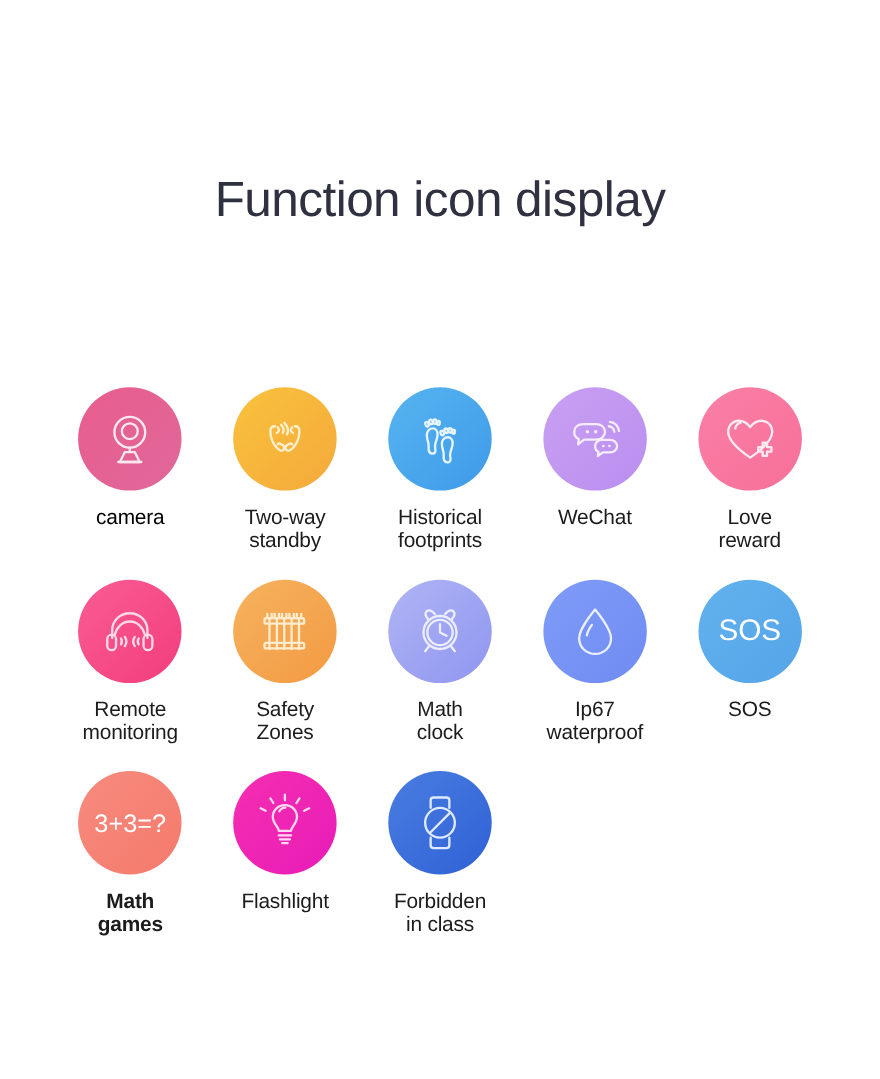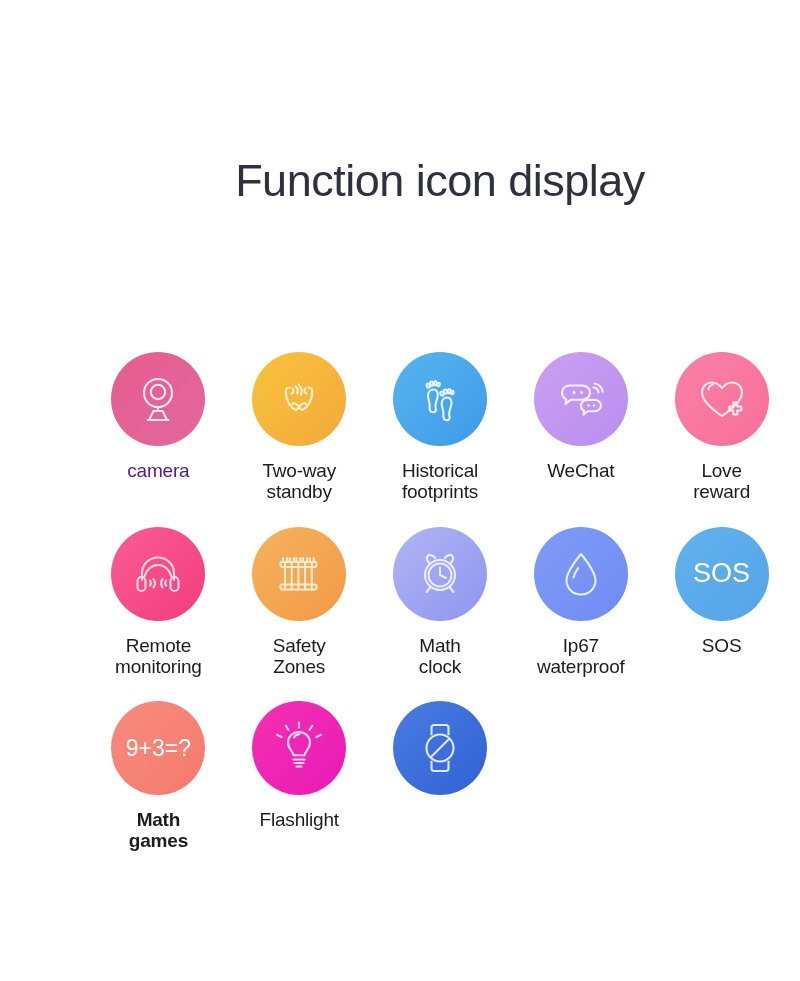--- a/index.html
+++ b/index.html
@@ -8,21 +8,20 @@
     height: 981px;
     background: #ffffff;
     font-family: "Liberation Sans", sans-serif;
     overflow: hidden;
   }
   .page {
     position: relative;
     width: 676px;
     height: 981px;
     background: #ffffff;
-    margin-left: 40px;
   }
   .page-title {
     position: absolute;
     top: 156px;
     left: 0;
     width: 800px;
     text-align: center;
     font-size: 45px;
     font-weight: 400;
     letter-spacing: -0.5px;
@@ -84,21 +83,21 @@
       <div class="cell">
         <div class="bubble" style="background: linear-gradient(135deg, rgb(232, 93, 142) 0%, rgb(224, 104, 154) 100%);">
           <svg width="54" height="54" viewBox="0 0 54 54" fill="none" stroke="#fce9f0" stroke-width="2.1" stroke-linecap="round" stroke-linejoin="round">
             <circle cx="27" cy="21" r="14"></circle>
             <circle cx="27" cy="20" r="7.2"></circle>
             <path d="M27 35 L27 39"></path>
             <path d="M18 48 L22.5 39 L31.5 39 L36 48 Z"></path>
             <path d="M16.5 48 L37.5 48"></path>
           </svg>
         </div>
-        <div class="label" style="color: #4c1d95;">camera</div>
+        <div class="label" style="color: #000000;">camera</div>
       </div>
       <div class="cell">
         <div class="bubble" style="background: linear-gradient(135deg, rgb(249, 194, 60) 0%, rgb(244, 169, 60) 100%);">
           <svg width="54" height="54" viewBox="0 0 54 54" fill="none" stroke="#fdf0cf" stroke-width="2.1" stroke-linecap="round" stroke-linejoin="round">
             <path d="M18 15.5c-2.6 0-4.2 1.8-4.2 4.3 0 4 1.3 8.6 3.4 12.1 1.6 2.6 3.2 4.4 5.2 5.4 1.6.8 3.2.3 3.9-1.2.6-1.3.1-2.6-1.1-3.3l-2.4-1.4c-1.1-.6-1.8-.3-2.4.5"></path>
             <path d="M20.4 16.4c1.1 1.2 1.5 2.6.9 3.7-.4.8-1 1.2-1.8 1.5"></path>
             <path d="M23.5 14.2c2.1 2.2 2.8 5 1.7 7.3"></path>
             <path d="M26.6 12.4c2.9 3.1 3.9 7.3 2.4 10.5"></path>
             <path d="M36 15.5c2.6 0 4.2 1.8 4.2 4.3 0 4-1.3 8.6-3.4 12.1-1.6 2.6-3.2 4.4-5.2 5.4-1.6.8-3.2.3-3.9-1.2-.6-1.3-.1-2.6 1.1-3.3l2.4-1.4c1.1-.6 1.8-.3 2.4.5"></path>
             <path d="M33.6 16.4c-1.1 1.2-1.5 2.6-.9 3.7.4.8 1 1.2 1.8 1.5"></path>
@@ -218,21 +217,21 @@
 waterproof</div>
       </div>
       <div class="cell">
         <div class="bubble" style="background: linear-gradient(135deg, rgb(99, 178, 238) 0%, rgb(84, 164, 232) 100%);">
           <span class="glyph" style="color: rgb(255, 255, 255);">SOS</span>
         </div>
         <div class="label" style="color: rgb(28, 28, 28);">SOS</div>
       </div>
       <div class="cell">
         <div class="bubble" style="background: linear-gradient(135deg, rgb(247, 139, 126) 0%, rgb(244, 122, 108) 100%);">
-          <span class="glyph small" style="color: rgb(255, 255, 255);">9+3=?</span>
+          <span class="glyph small" style="color: rgb(255, 255, 255);">3+3=?</span>
         </div>
         <div class="label" style="color: rgb(28, 28, 28); font-weight: bold;">Math
 games</div>
       </div>
       <div class="cell">
         <div class="bubble" style="background: linear-gradient(135deg, rgb(245, 47, 176) 0%, rgb(232, 27, 184) 100%);">
           <svg width="54" height="54" viewBox="0 0 54 54" fill="none" stroke="#ffd9f1" stroke-width="2.1" stroke-linecap="round" stroke-linejoin="round">
             <path d="M27 11c-6.3 0-11 4.7-11 10.6 0 3.8 1.8 6.2 3.4 8.3 1.2 1.6 2 2.8 2 4.4h11.2c0-1.6.8-2.8 2-4.4 1.6-2.1 3.4-4.5 3.4-8.3C38 15.7 33.3 11 27 11Z"></path>
             <path d="M22 16.5c1-2 3-3.2 5.4-3.3"></path>
             <path d="M21.4 38.5 L32.6 38.5"></path>
@@ -249,16 +248,18 @@
       </div>
       <div class="cell">
         <div class="bubble" style="background: linear-gradient(135deg, rgb(74, 125, 224) 0%, rgb(47, 97, 214) 100%);">
           <svg width="54" height="54" viewBox="0 0 54 54" fill="none" stroke="#dfe9ff" stroke-width="2.1" stroke-linecap="round" stroke-linejoin="round">
             <circle cx="27" cy="27" r="13.5"></circle>
             <path d="M18.5 13.5 L18.5 6.5 C18.5 5 19.6 4 21.2 4 L32.8 4 C34.4 4 35.5 5 35.5 6.5 L35.5 13.5"></path>
             <path d="M18.5 40.5 L18.5 47.5 C18.5 49 19.6 50 21.2 50 L32.8 50 C34.4 50 35.5 49 35.5 47.5 L35.5 40.5"></path>
             <path d="M18 36 L36 18"></path>
           </svg>
         </div>
+        <div class="label" style="color: rgb(28, 28, 28);">Forbidden
+in class</div>
       </div>
     </div>
 
 </div>
 
 </body></html>

